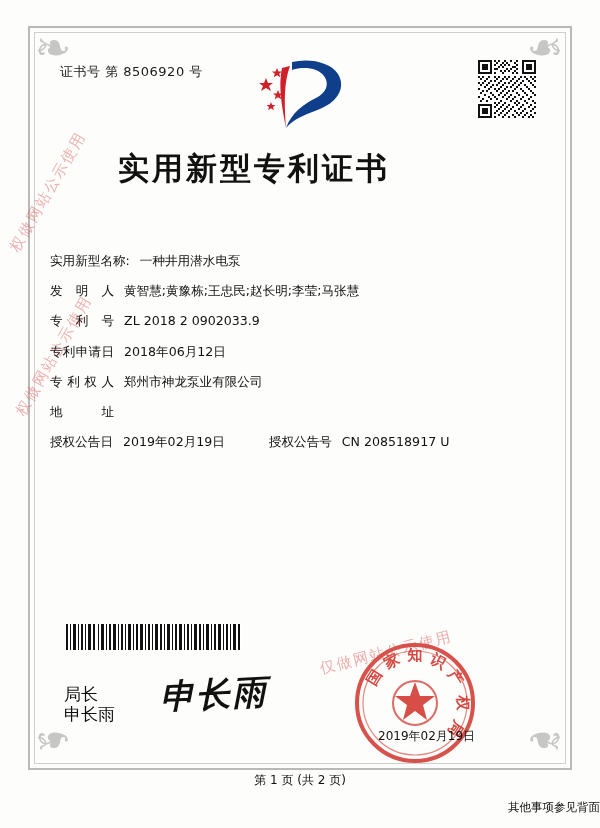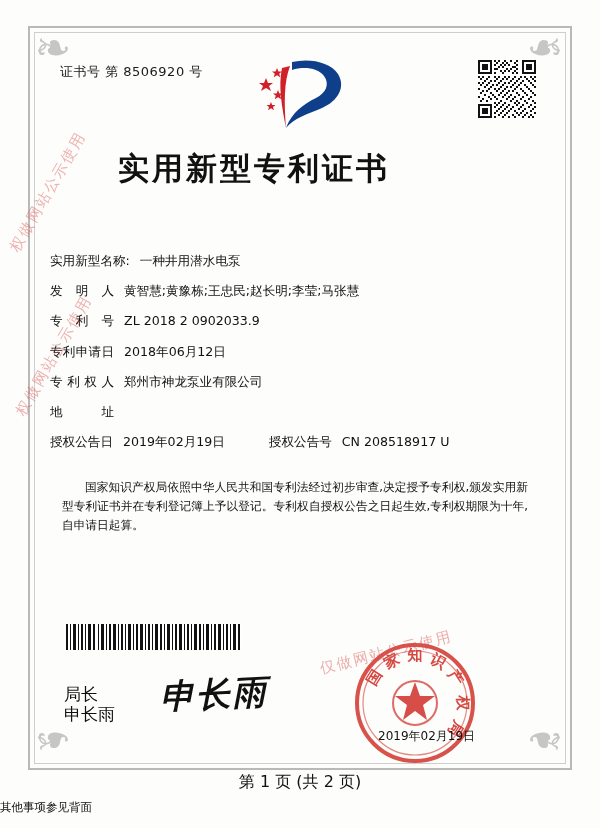--- a/index.html
+++ b/index.html
@@ -197,28 +197,28 @@
     font-size: 12px;
     color: #111;
   }
 
   
   .page-number {
     position: absolute;
     left: 0; top: 772px;
     width: 600px;
     text-align: center;
-    font-size: 16px;
+    font-size: 12px;
     color: #111;
   }
   .footer-note {
     position: absolute;
     left: 0; top: 800px;
     width: 600px;
-    text-align: left;
+    text-align: right;
     font-size: 11.5px;
     color: #111;
   }
 
   
   .wm {
     position: absolute;
     color: rgba(214, 74, 74, 0.42);
     font-size: 15px;
     letter-spacing: 2px;
@@ -501,21 +501,20 @@
     </div>
     <div class="field-row dual">
       <span class="field-label">授权公告日</span>
       <span class="field-value">2019年02月19日</span>
       <span class="second-label">授权公告号</span>
       <span class="second-value">CN 208518917 U</span>
     </div>
   </div>
 
   <div class="body-text">
-    <p>国家知识产权局依照中华人民共和国专利法经过初步审查,决定授予专利权,颁发实用新型专利证书并在专利登记簿上予以登记。专利权自授权公告之日起生效,专利权期限为十年,自申请日起算。</p>
   </div>
 
   <div class="barcode">
     <svg viewBox="0 0 176 26" width="176" height="26" shape-rendering="crispEdges">
       <rect width="176" height="26" fill="#ffffff"></rect>
       <g fill="#111">
         <rect x="0" y="0" width="2" height="26"></rect>
           <rect x="4" y="0" width="1" height="26"></rect>
         <rect x="7" y="0" width="3" height="26"></rect>
           <rect x="12" y="0" width="1" height="26"></rect>

